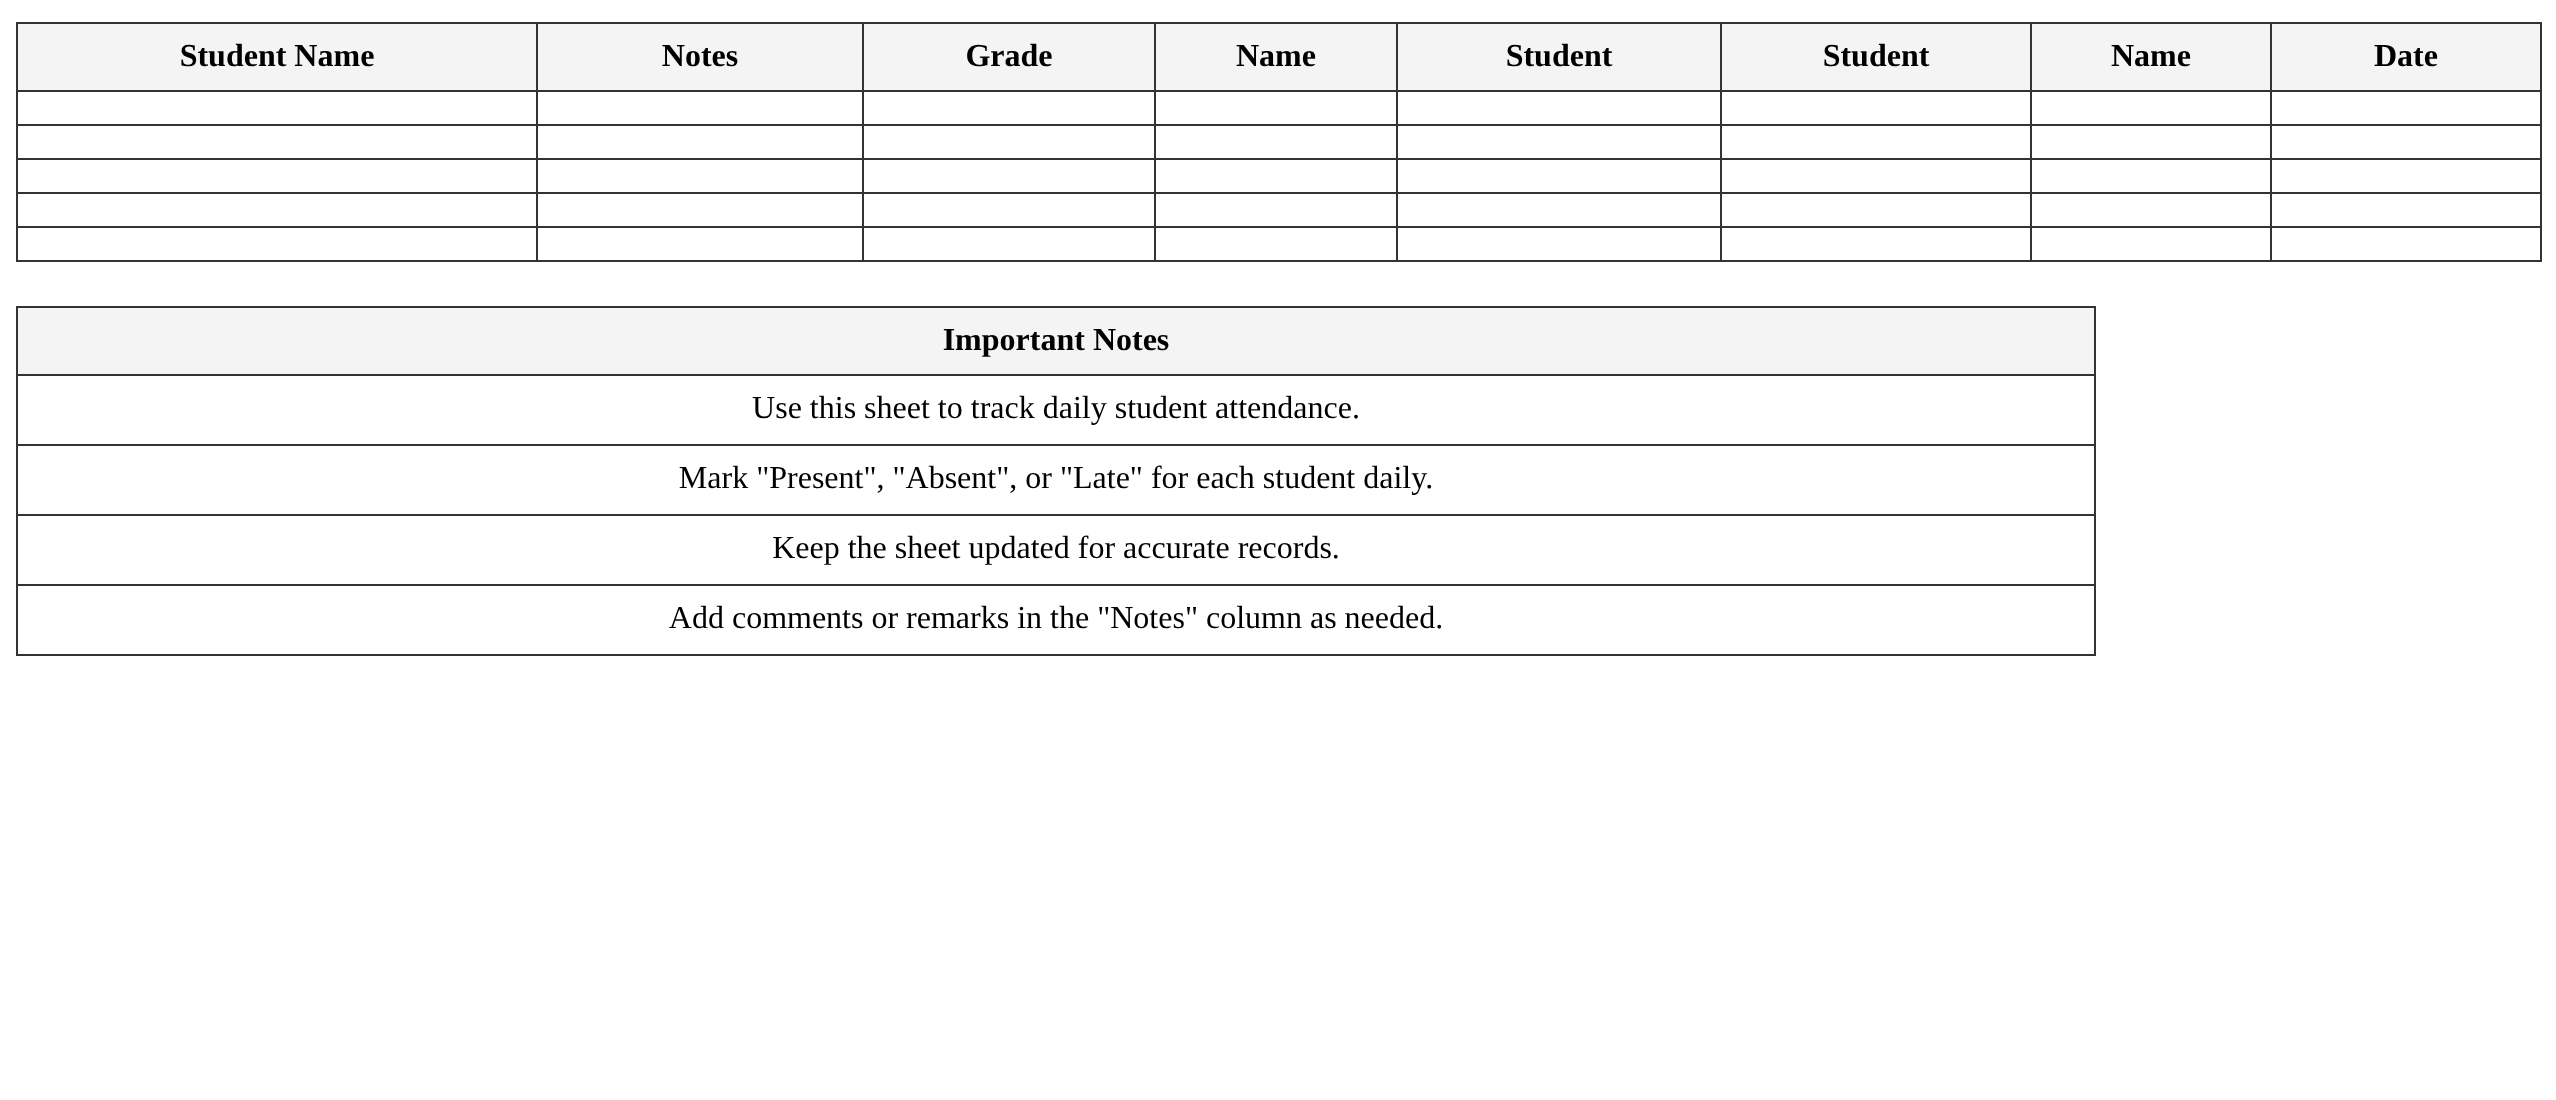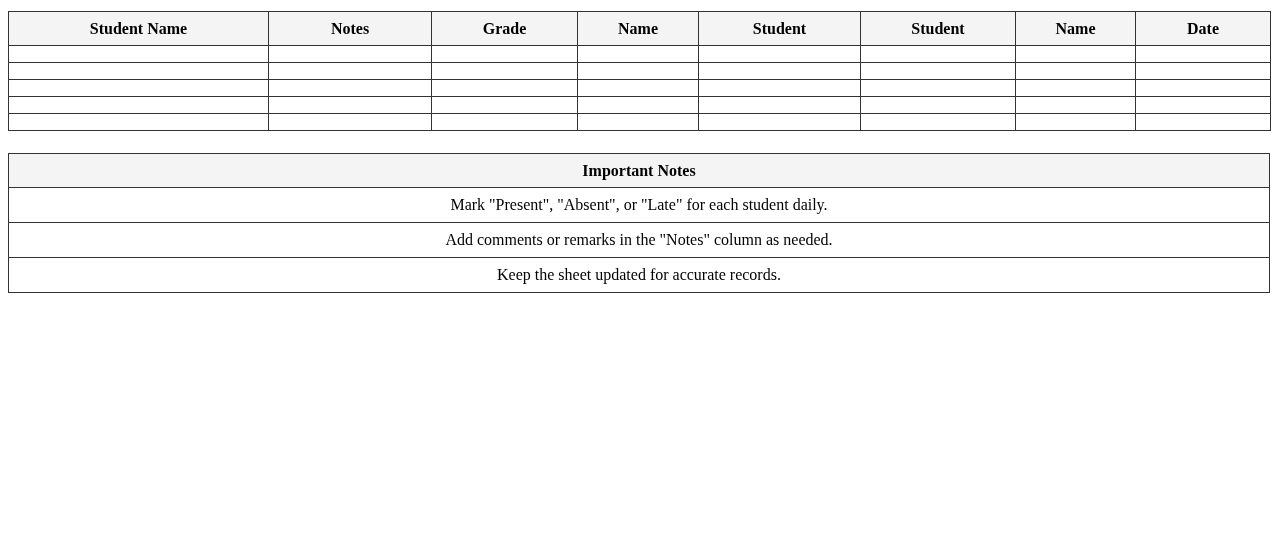--- a/index.html
+++ b/index.html
@@ -1,17 +1,17 @@
 <!DOCTYPE html>
 <html><head>
 <meta charset="utf-8">
 <style>
   html, body { margin: 0; padding: 0; background: #ffffff; }
   body { width: 1278px; height: 550px; position: relative; font-family: "Liberation Serif", serif; color: #000; }
-  table { border-collapse: collapse; position: absolute; left: 8px; width: 1262px; table-layout: fixed; }
+  table { border-collapse: collapse; position: absolute; left: 8px; width: 1040px; table-layout: fixed; }
   td, th { border: 1px solid #333; padding: 0; font-size: 16px; }
   #attendance { top: 0; margin-top: 11px; }
   #attendance th { background: #f4f4f4; height: 33px; font-weight: bold; text-align: center; }
   #attendance td { height: 16px; }
   #notes { top: 153px; }
   #notes th { background: #f4f4f4; height: 33px; font-weight: bold; text-align: center; }
   #notes td { height: 34px; text-align: center; }
 </style>
 </head>
 <body>
@@ -94,22 +94,25 @@
 </table>
 
 <table id="notes">
   <thead>
     <tr>
       <th>Important Notes</th>
     </tr>
   </thead>
   <tbody>
     <tr>
+        <td>Use this sheet to track daily student attendance.</td>
+      </tr>
+    <tr>
         <td>Mark "Present", "Absent", or "Late" for each student daily.</td>
       </tr>
     <tr>
-        <td>Add comments or remarks in the "Notes" column as needed.</td>
+        <td>Keep the sheet updated for accurate records.</td>
       </tr>
     <tr>
-        <td>Keep the sheet updated for accurate records.</td>
+        <td>Add comments or remarks in the "Notes" column as needed.</td>
       </tr>
   </tbody>
 </table>
 
 </body></html>

